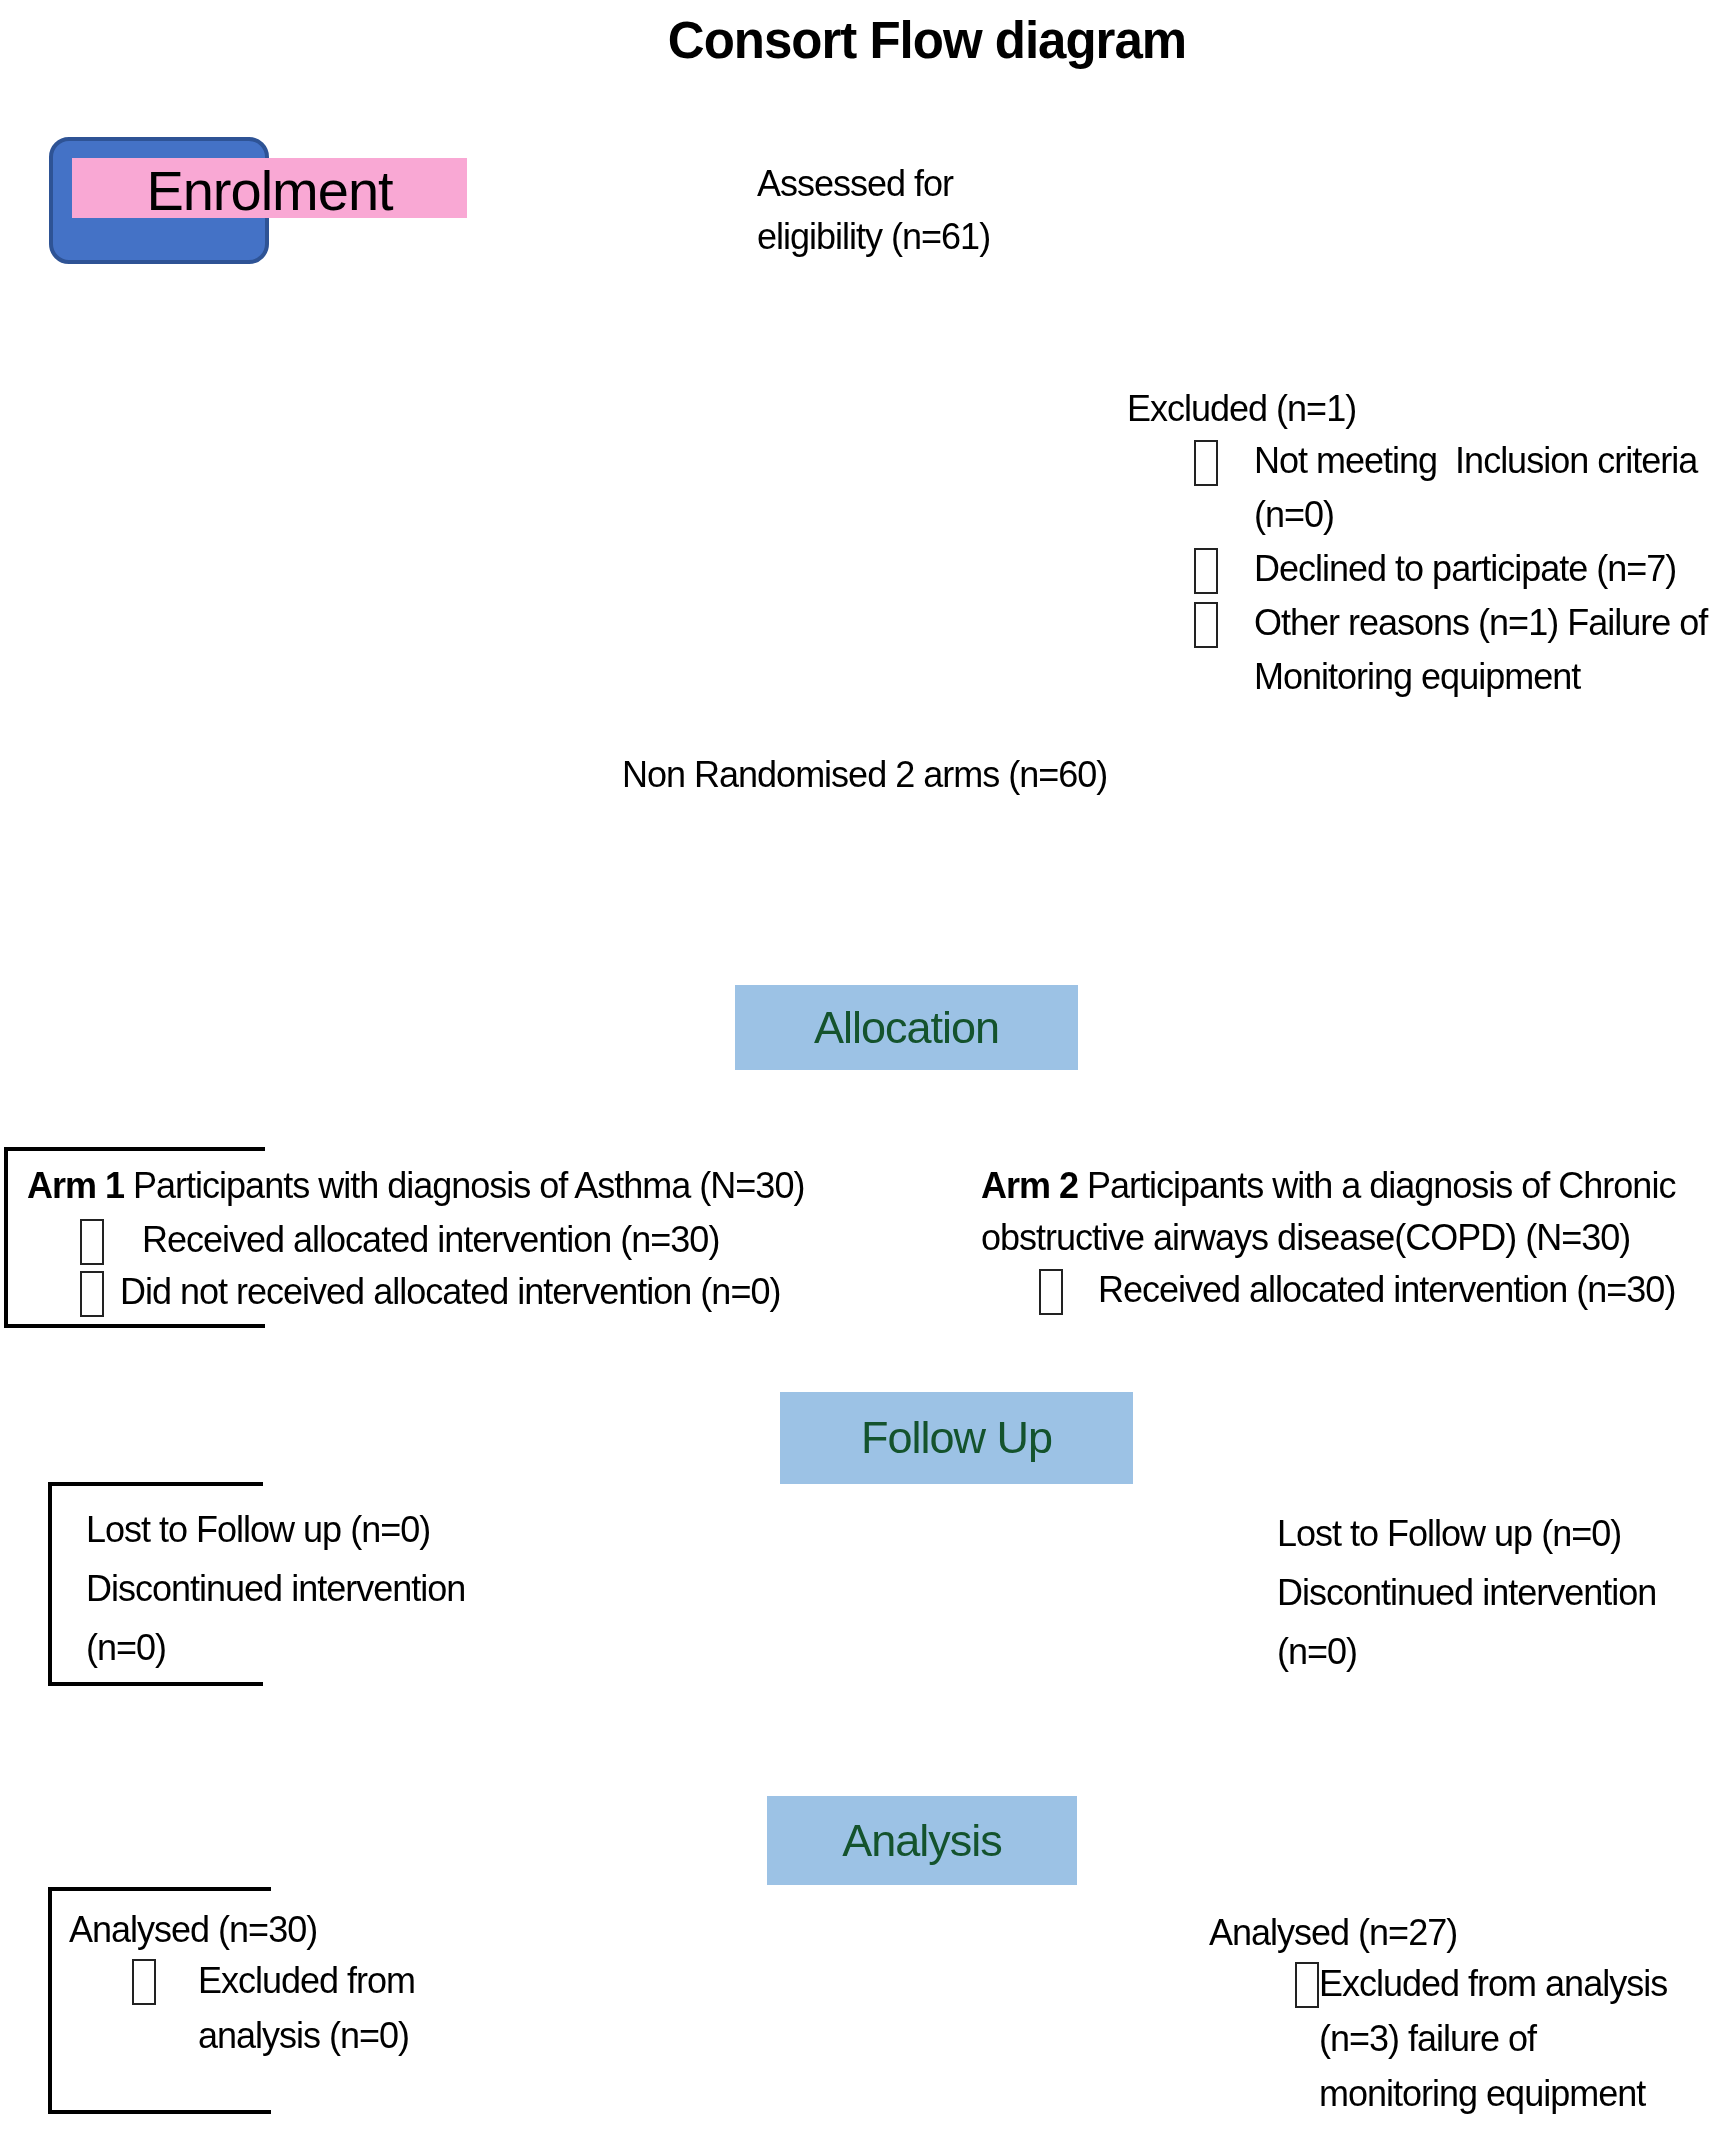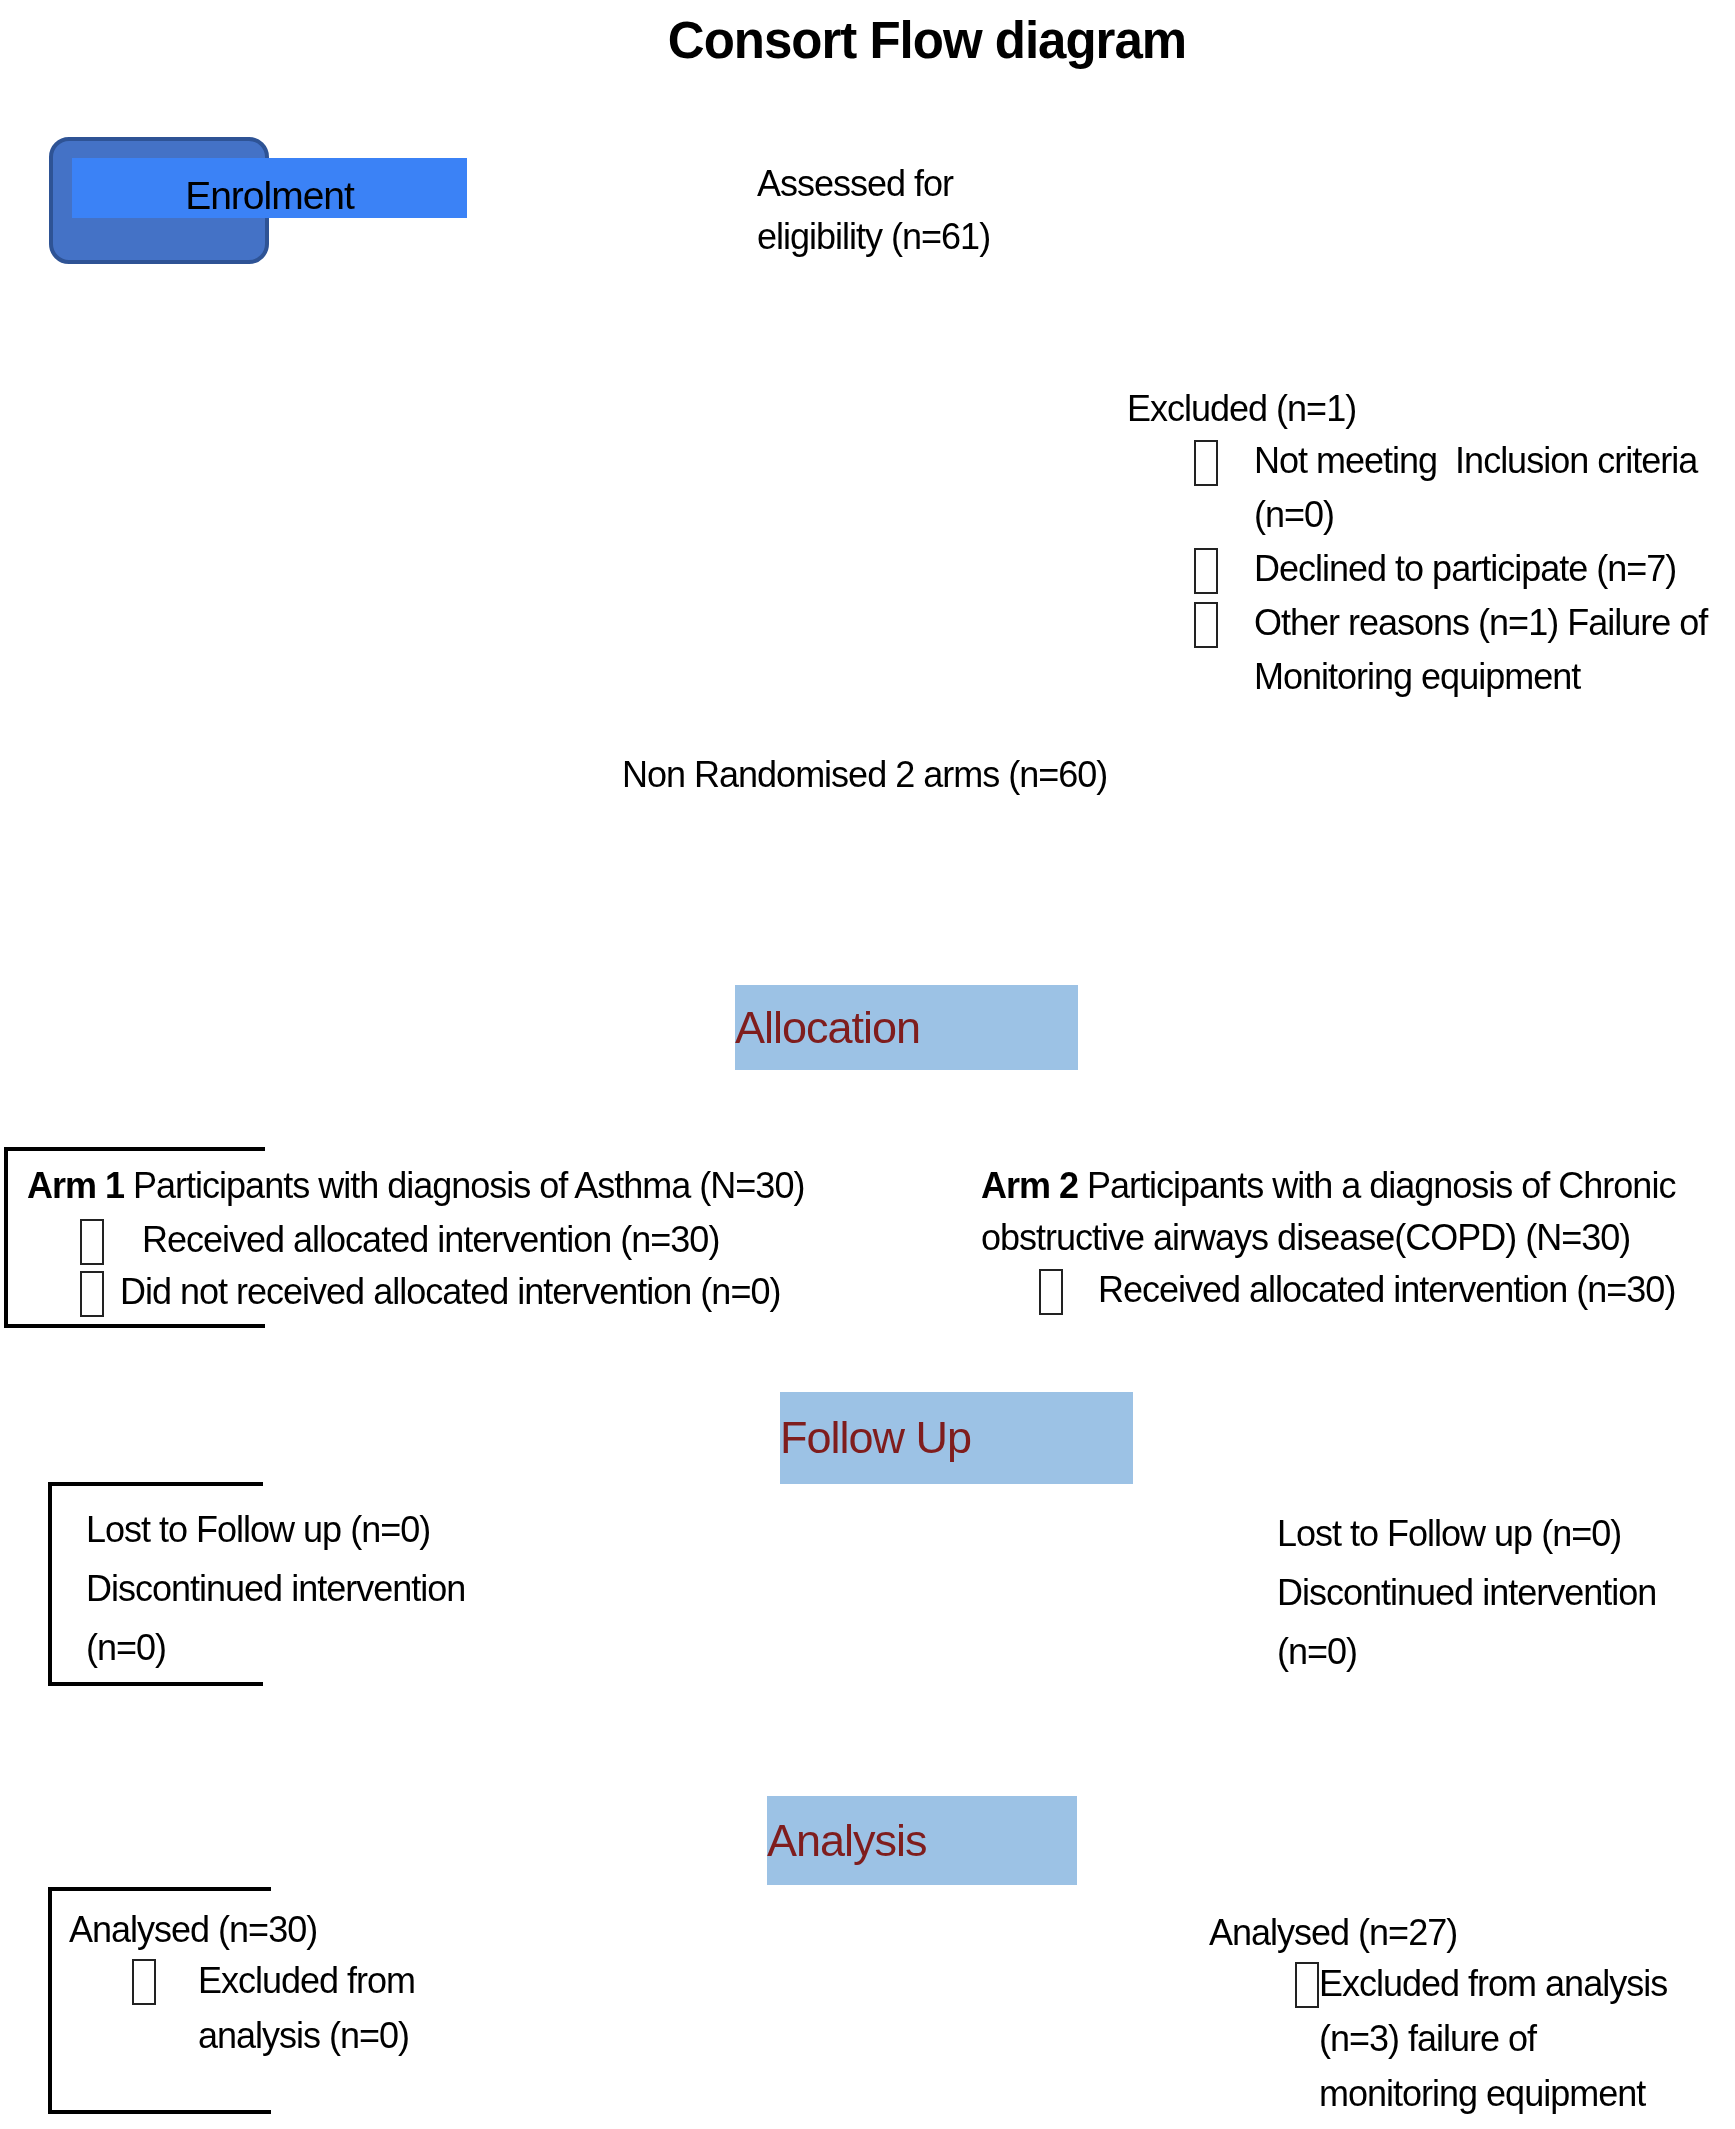--- a/index.html
+++ b/index.html
@@ -10,29 +10,29 @@
   }
   .abs{position:absolute;}
   .body-text{font-size:36px; letter-spacing:-1px; color:#000;}
   .tline{white-space:pre;}
   .title{
     font-size:51px; font-weight:700; letter-spacing:-1px;
     text-align:center;
   }
   .banner{
     background:#9CC2E5;
-    display:flex; align-items:center; 
-    font-size:45px; letter-spacing:-1px; color:#7f1d1d;
+    display:flex; align-items:center; justify-content:center;
+    font-size:45px; letter-spacing:-1px; color:#14532d;
   }
   .enrol-dark{
     background:#4472C6; border:4.4px solid #2E5395; border-radius:20px;
   }
   .enrol-bar{
-    background:#3b82f6; display:flex; align-items:flex-end; justify-content:center;
-    font-size:39px; letter-spacing:-1px;
+    background:#f9a8d4; display:flex; align-items:flex-start; justify-content:center;
+    font-size:56px; letter-spacing:-1px;
   }
   
   .clipbox{border-left:4px solid #000;}
   .clipbox::before,.clipbox::after{
     content:""; position:absolute; left:0; width:100%;
   }
   .clipbox::before{top:0; border-top:4px solid #000;}
   .clipbox::after{bottom:0; border-bottom:4px solid #000;}
   .tofu{
     display:inline-block; width:20px; height:42px;

